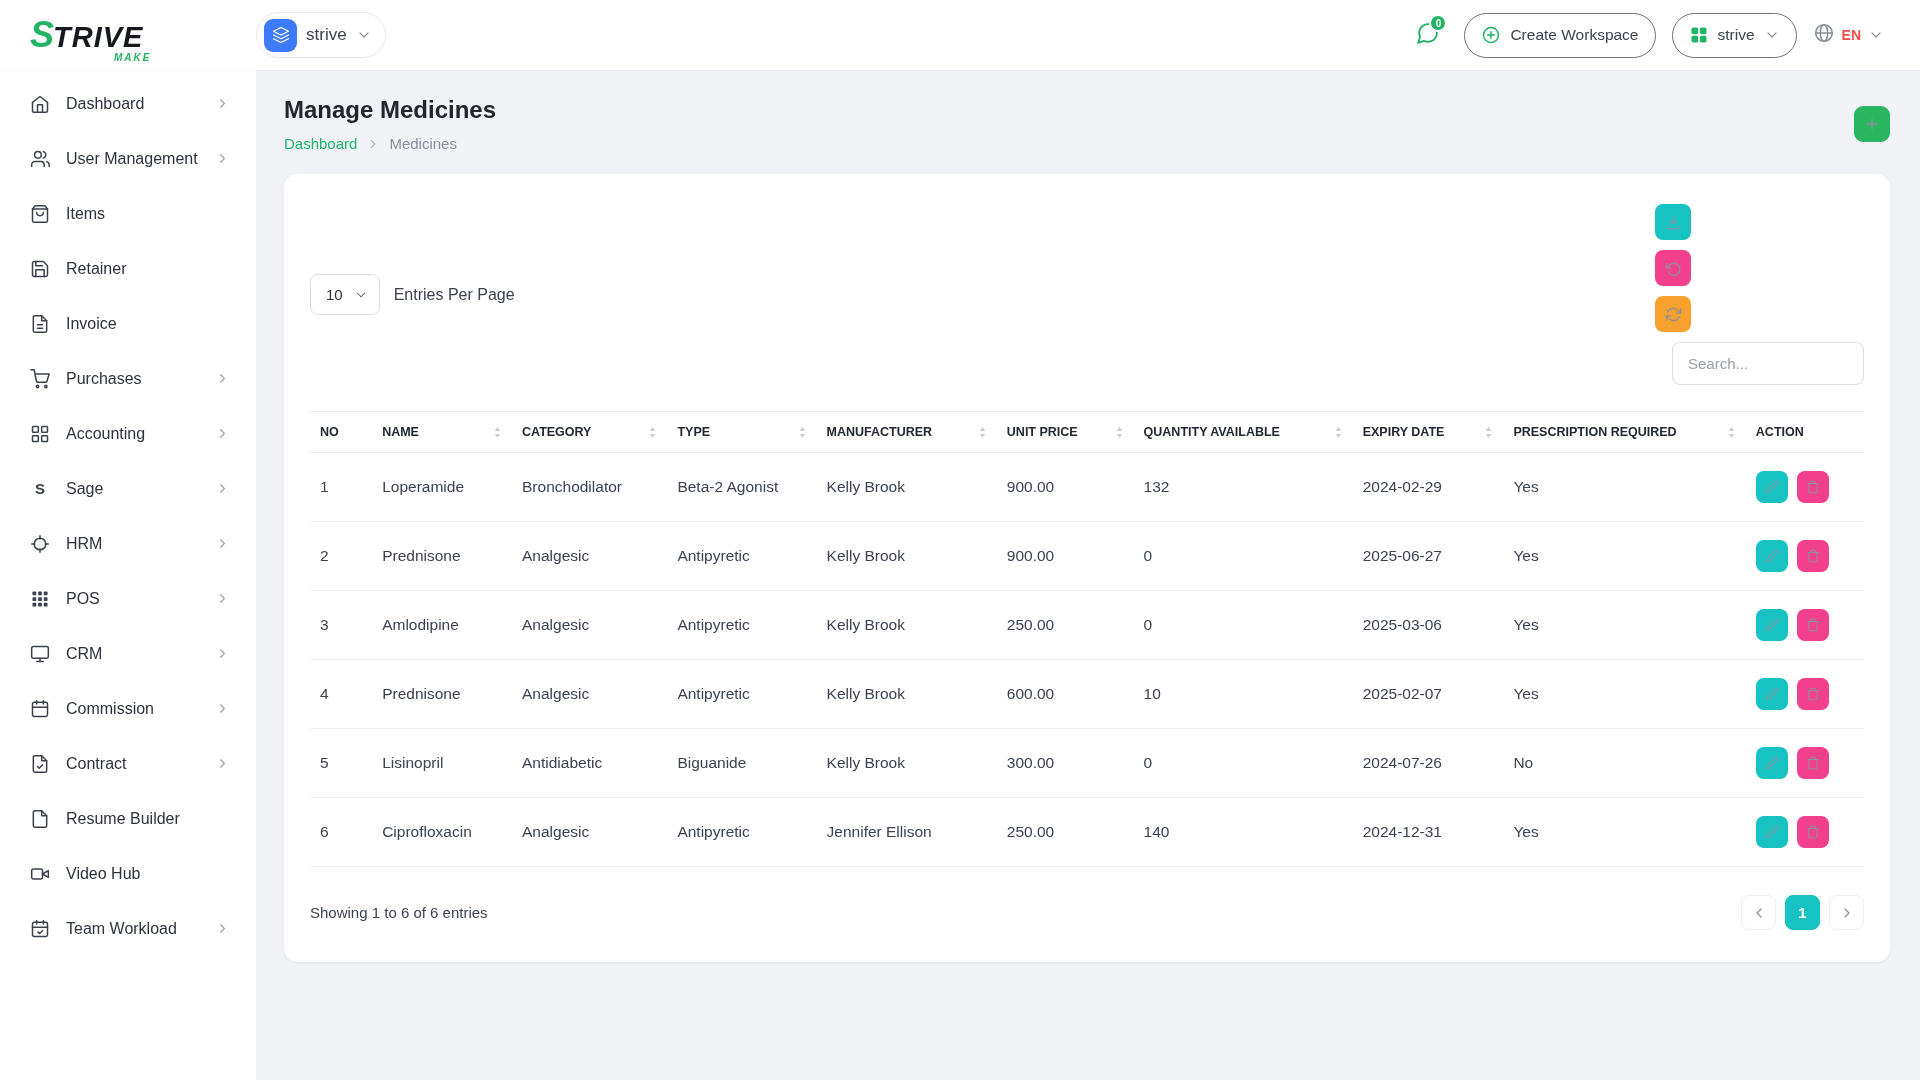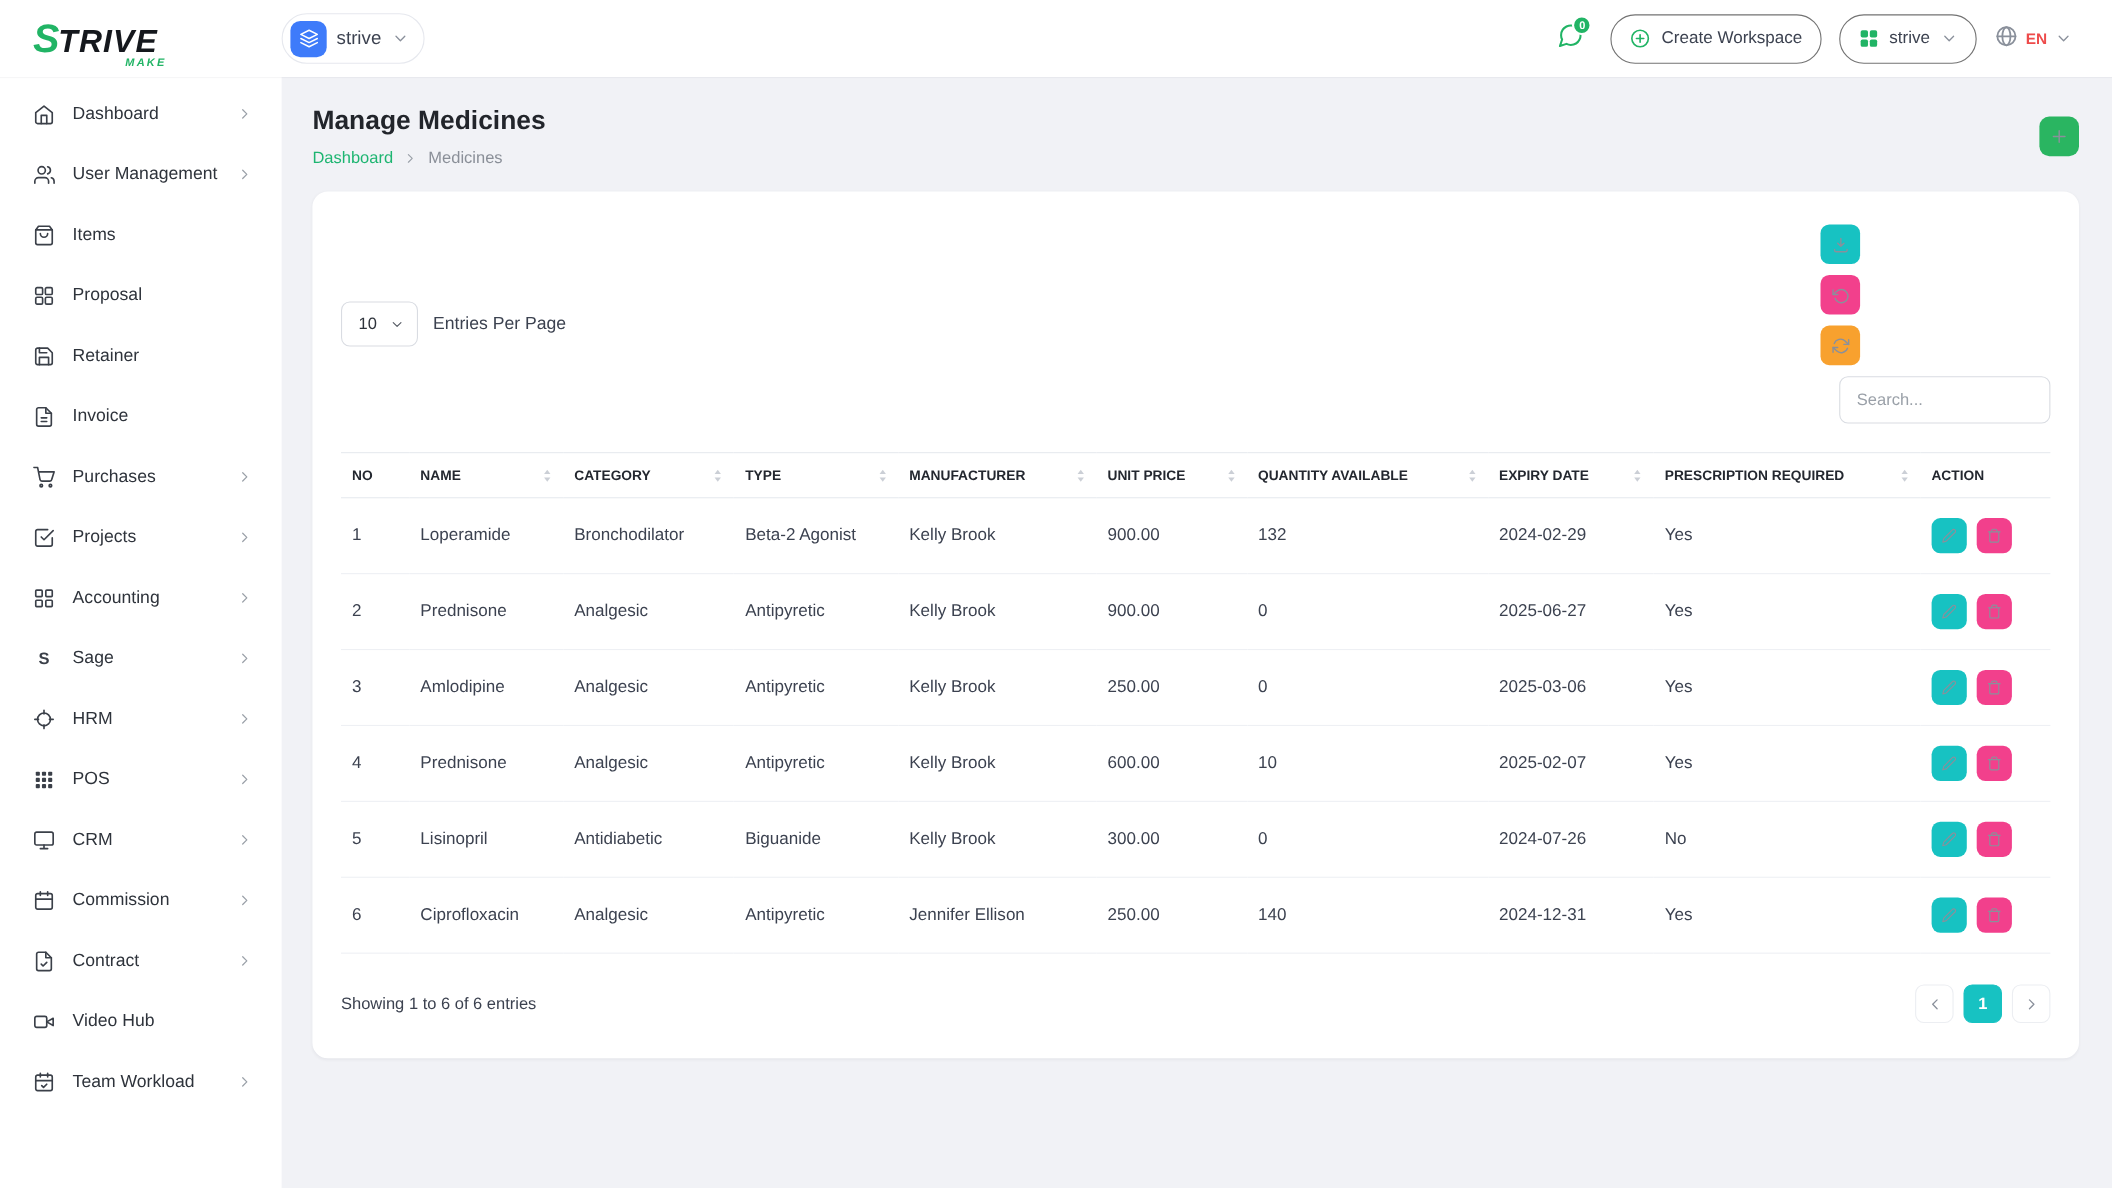--- a/index.html
+++ b/index.html
@@ -212,31 +212,20 @@
               <path d="M6 2L3 6v14a2 2 0 0 0 2 2h14a2 2 0 0 0 2-2V6l-3-4z"></path>
               <path d="M3 6h18"></path>
               <path d="M16 10a4 4 0 0 1-8 0"></path>
             </svg>
           </span>
           <span class="s-label">Items</span>
         </div>
         <div class="side-item">
           <span class="s-icon">
             <svg viewBox="0 0 24 24" fill="none" stroke="currentColor" stroke-width="1.8" stroke-linecap="round" stroke-linejoin="round">
-              <rect x="3" y="3" width="7.5" height="7.5" rx="1.5"></rect>
-              <rect x="13.5" y="3" width="7.5" height="7.5" rx="1.5"></rect>
-              <rect x="3" y="13.5" width="7.5" height="7.5" rx="1.5"></rect>
-              <rect x="13.5" y="13.5" width="7.5" height="7.5" rx="1.5"></rect>
-            </svg>
-          </span>
-          <span class="s-label">Proposal</span>
-        </div>
-        <div class="side-item">
-          <span class="s-icon">
-            <svg viewBox="0 0 24 24" fill="none" stroke="currentColor" stroke-width="1.8" stroke-linecap="round" stroke-linejoin="round">
               <path d="M19 21H5a2 2 0 0 1-2-2V5a2 2 0 0 1 2-2h11l5 5v11a2 2 0 0 1-2 2z"></path>
               <path d="M17 21v-8H7v8"></path>
               <path d="M7 3v5h8"></path>
             </svg>
           </span>
           <span class="s-label">Retainer</span>
         </div>
         <div class="side-item">
           <span class="s-icon">
             <svg viewBox="0 0 24 24" fill="none" stroke="currentColor" stroke-width="1.8" stroke-linecap="round" stroke-linejoin="round">
@@ -249,34 +238,20 @@
         </div>
         <div class="side-item">
           <span class="s-icon">
             <svg viewBox="0 0 24 24" fill="none" stroke="currentColor" stroke-width="1.8" stroke-linecap="round" stroke-linejoin="round">
               <circle cx="9" cy="21" r="1.4"></circle>
               <circle cx="19" cy="21" r="1.4"></circle>
               <path d="M1 1h4l2.68 13.39a2 2 0 0 0 2 1.61h8.72a2 2 0 0 0 2-1.61L23 6H6"></path>
             </svg>
           </span>
           <span class="s-label">Purchases</span>
-          <span class="s-chev">
-            <svg viewBox="0 0 24 24" fill="none" stroke="currentColor" stroke-width="1.8" stroke-linecap="round" stroke-linejoin="round">
-              <path d="M9 6l6 6-6 6"></path>
-            </svg>
-          </span>
-        </div>
-        <div class="side-item">
-          <span class="s-icon">
-            <svg viewBox="0 0 24 24" fill="none" stroke="currentColor" stroke-width="1.8" stroke-linecap="round" stroke-linejoin="round">
-              <path d="M9 11l3 3L22 4"></path>
-              <path d="M21 12v7a2 2 0 0 1-2 2H5a2 2 0 0 1-2-2V5a2 2 0 0 1 2-2h11"></path>
-            </svg>
-          </span>
-          <span class="s-label">Projects</span>
           <span class="s-chev">
             <svg viewBox="0 0 24 24" fill="none" stroke="currentColor" stroke-width="1.8" stroke-linecap="round" stroke-linejoin="round">
               <path d="M9 6l6 6-6 6"></path>
             </svg>
           </span>
         </div>
         <div class="side-item">
           <span class="s-icon">
             <svg viewBox="0 0 24 24" fill="none" stroke="currentColor" stroke-width="1.8" stroke-linecap="round" stroke-linejoin="round">
               <rect x="3" y="3" width="7" height="7" rx="1"></rect>
@@ -377,20 +352,29 @@
               <path d="M14 2v6h6"></path>
               <path d="M9 15l2 2 4-4"></path>
             </svg>
           </span>
           <span class="s-label">Contract</span>
           <span class="s-chev">
             <svg viewBox="0 0 24 24" fill="none" stroke="currentColor" stroke-width="1.8" stroke-linecap="round" stroke-linejoin="round">
               <path d="M9 6l6 6-6 6"></path>
             </svg>
           </span>
+        </div>
+        <div class="side-item">
+          <span class="s-icon">
+            <svg viewBox="0 0 24 24" fill="none" stroke="currentColor" stroke-width="1.8" stroke-linecap="round" stroke-linejoin="round">
+              <path d="M14 2H6a2 2 0 0 0-2 2v16a2 2 0 0 0 2 2h12a2 2 0 0 0 2-2V8z"></path>
+              <path d="M14 2v6h6"></path>
+            </svg>
+          </span>
+          <span class="s-label">Resume Builder</span>
         </div>
         <div class="side-item">
           <span class="s-icon">
             <svg viewBox="0 0 24 24" fill="none" stroke="currentColor" stroke-width="1.8" stroke-linecap="round" stroke-linejoin="round">
               <rect x="2" y="6" width="13" height="12" rx="2"></rect>
               <path d="M22 8l-7 4 7 4z"></path>
             </svg>
           </span>
           <span class="s-label">Video Hub</span>
         </div>

